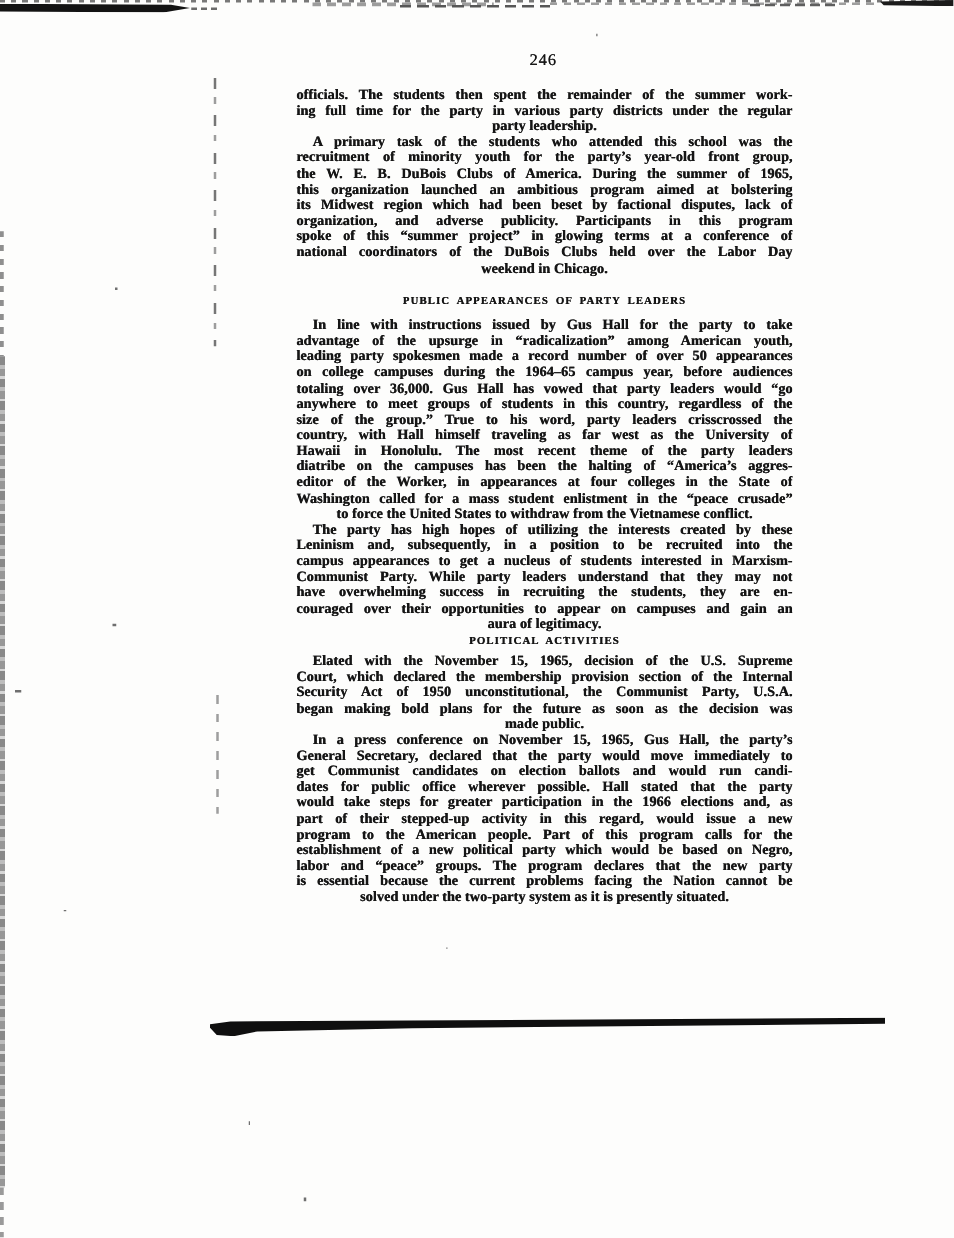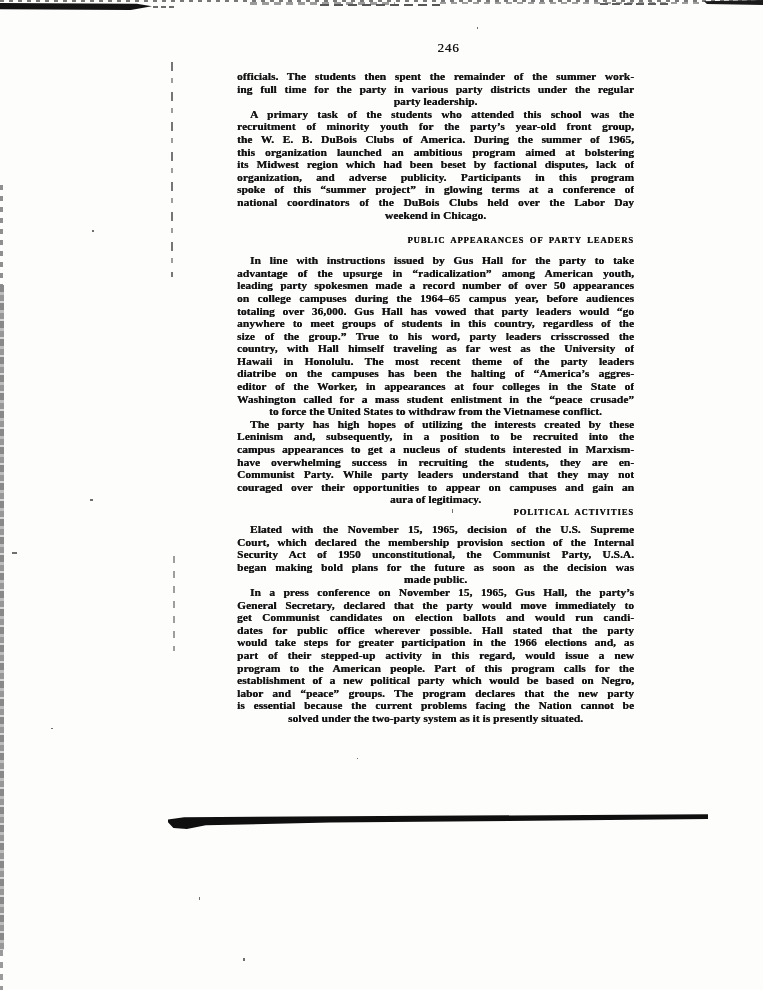--- a/index.html
+++ b/index.html
@@ -6,38 +6,38 @@
   body{
     width:763px;height:990px;position:relative;overflow:hidden;
     background:#fdfdfc;
     font-family:"Liberation Serif","DejaVu Serif",serif;
     color:#161616;
   }
   .page{position:absolute;inset:0;}
 
   
   .page-number{
-    position:absolute;left:250px;top:40px;width:397px;
+    position:absolute;left:236px;top:40px;width:397px;
     text-align:center;font-size:13px;letter-spacing:.8px;
     text-shadow:.3px 0 currentColor;
   }
 
   
   .text-column{
     position:absolute;left:237px;top:70px;width:397px;
     font-size:11.4px;line-height:12.6px;letter-spacing:.05px;
     text-shadow:.3px 0 currentColor;
   }
   .para{margin:0;font-weight:bold;}
   .line{height:12.6px;overflow:hidden;white-space:nowrap;}
   .line.just{text-align:justify;text-align-last:justify;white-space:normal;}
   .line.last{text-align:center;}
   .line.indent{text-indent:13px;}
   .heading{
-    text-align:right;font-weight:bold;
+    text-align:center;font-weight:bold;
     font-size:8.6px;letter-spacing:.9px;word-spacing:2.5px;
     line-height:13px;height:13px;overflow:hidden;
   }
   .heading.h1{margin-top:13px;margin-bottom:7px;}
   .heading.h2{margin-top:0;margin-bottom:4px;}
 
   
   .art{position:absolute;pointer-events:none;}
   .top-dotted{left:0;top:0;width:763px;height:2px;
     background:repeating-linear-gradient(90deg,#4c4c4c 0 4px,transparent 4px 9px);opacity:.75;}
@@ -135,22 +135,22 @@
         <div class="line just">Hawaii in Honolulu.  The most recent theme of the party leaders</div>
         <div class="line just">diatribe on the campuses has been the halting of “America’s aggres-</div>
         <div class="line just">editor of the Worker, in appearances at four colleges in the State of</div>
         <div class="line just">Washington called for a mass student enlistment in the “peace crusade”</div>
         <div class="line last">to force the United States to withdraw from the Vietnamese conflict.</div>
       </div>
       <div class="para">
         <div class="line just indent">The party has high hopes of utilizing the interests created by these</div>
         <div class="line just">Leninism and, subsequently, in a position to be recruited into the</div>
         <div class="line just">campus appearances to get a nucleus of students interested in Marxism-</div>
+        <div class="line just">Communist Party.  While party leaders understand that they may not</div>
         <div class="line just">have overwhelming success in recruiting the students, they are en-</div>
-        <div class="line just">Communist Party.  While party leaders understand that they may not</div>
         <div class="line just">couraged over their opportunities to appear on campuses and gain an</div>
         <div class="line last">aura of legitimacy.</div>
       </div>
       <div class="heading h2">POLITICAL ACTIVITIES</div>
       <div class="para">
         <div class="line just indent">Elated with the November 15, 1965, decision of the U.S. Supreme</div>
         <div class="line just">Court, which declared the membership provision section of the Internal</div>
         <div class="line just">Security Act of 1950 unconstitutional, the Communist Party, U.S.A.</div>
         <div class="line just">began making bold plans for the future as soon as the decision was</div>
         <div class="line last">made public.</div>

